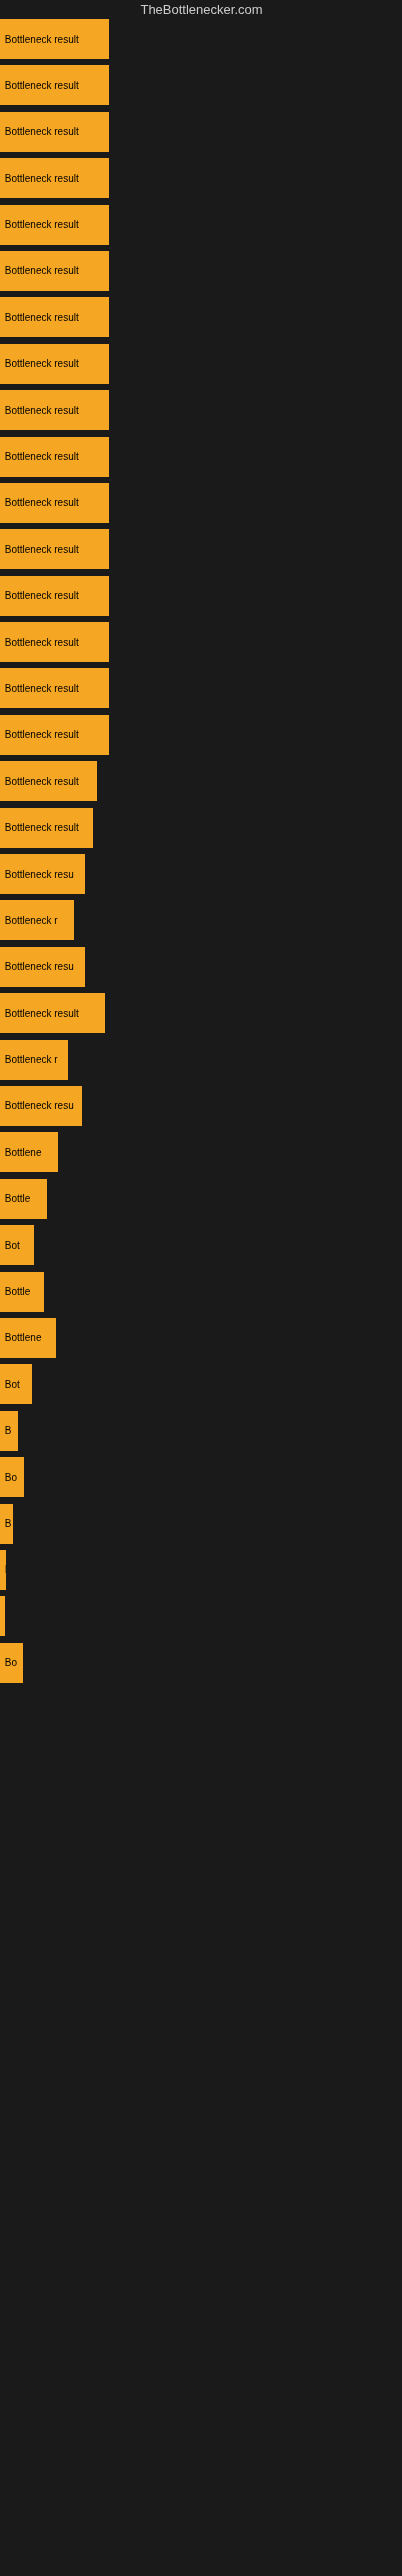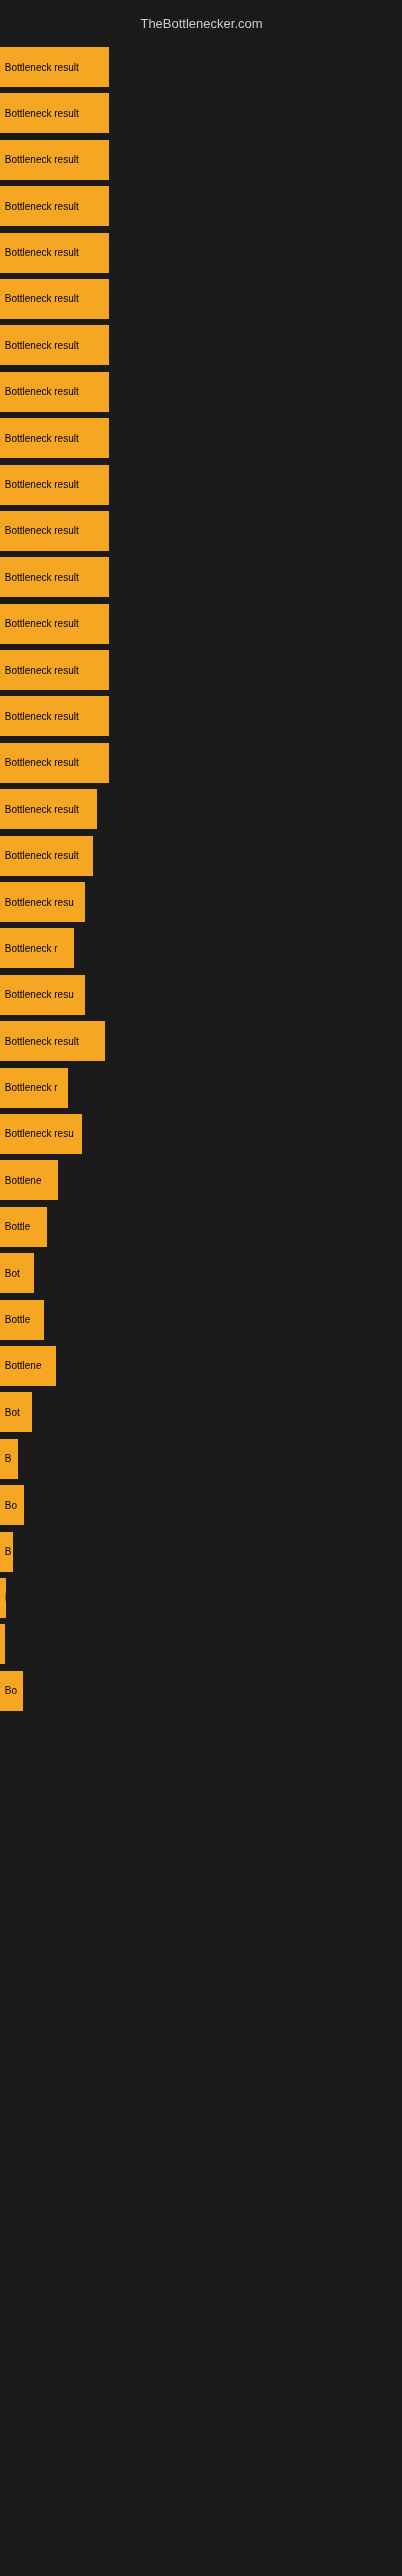--- a/index.html
+++ b/index.html
@@ -11,21 +11,21 @@
       background-color: #1a1a1a;
       width: 403px;
       min-height: 2576px;
       font-family: Arial, sans-serif;
       position: relative;
     }
     .site-title {
       text-align: center;
       color: #cccccc;
       font-size: 13px;
-      padding: 16px 0;
+      padding: 2px 0;
       background-color: #1a1a1a;
     }
     .bar {
       background-color: #f5a623;
       height: 40px;
       display: flex;
       align-items: center;
       padding-left: 4.8px;
       font-size: 10px;
       color: #000;

